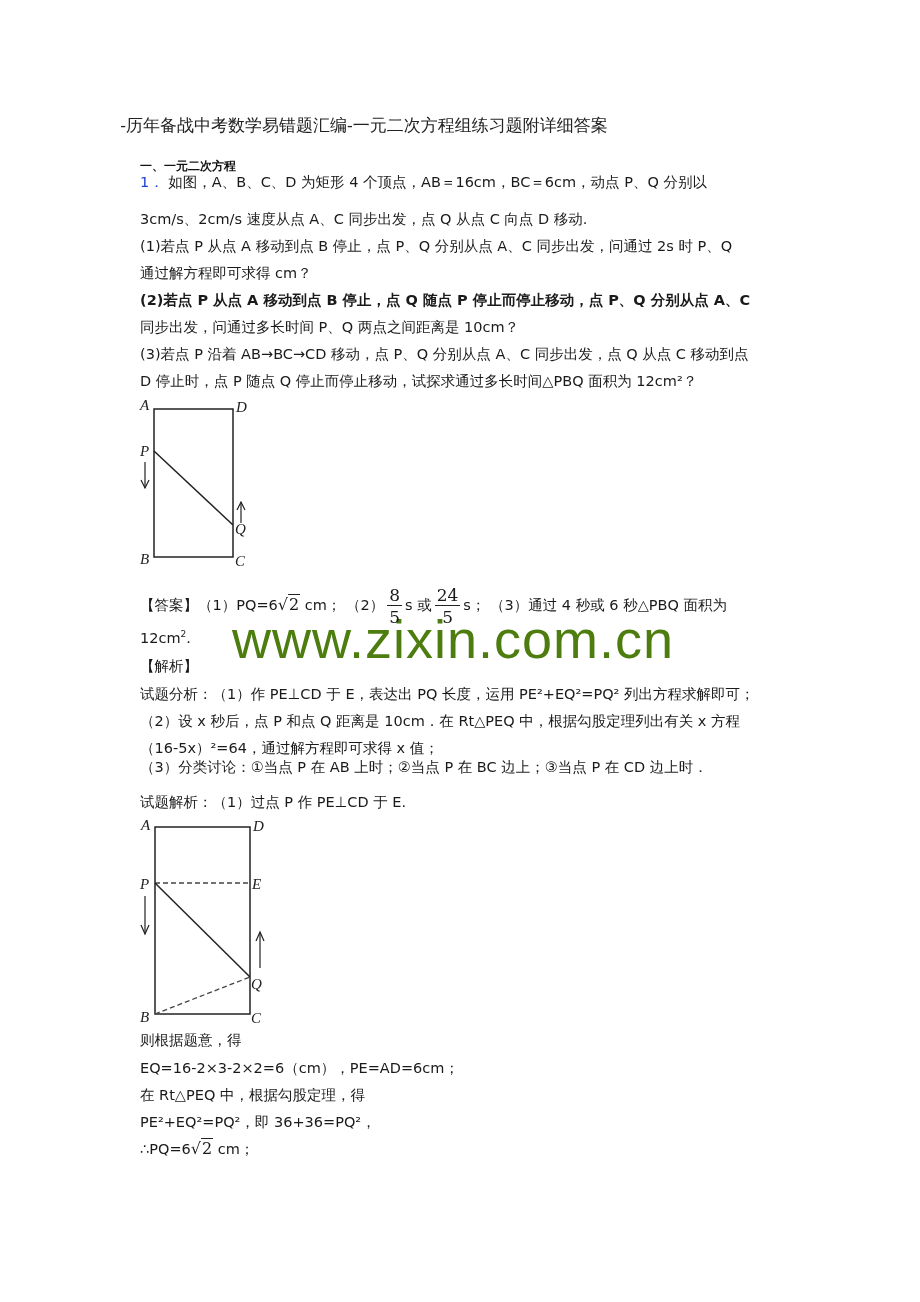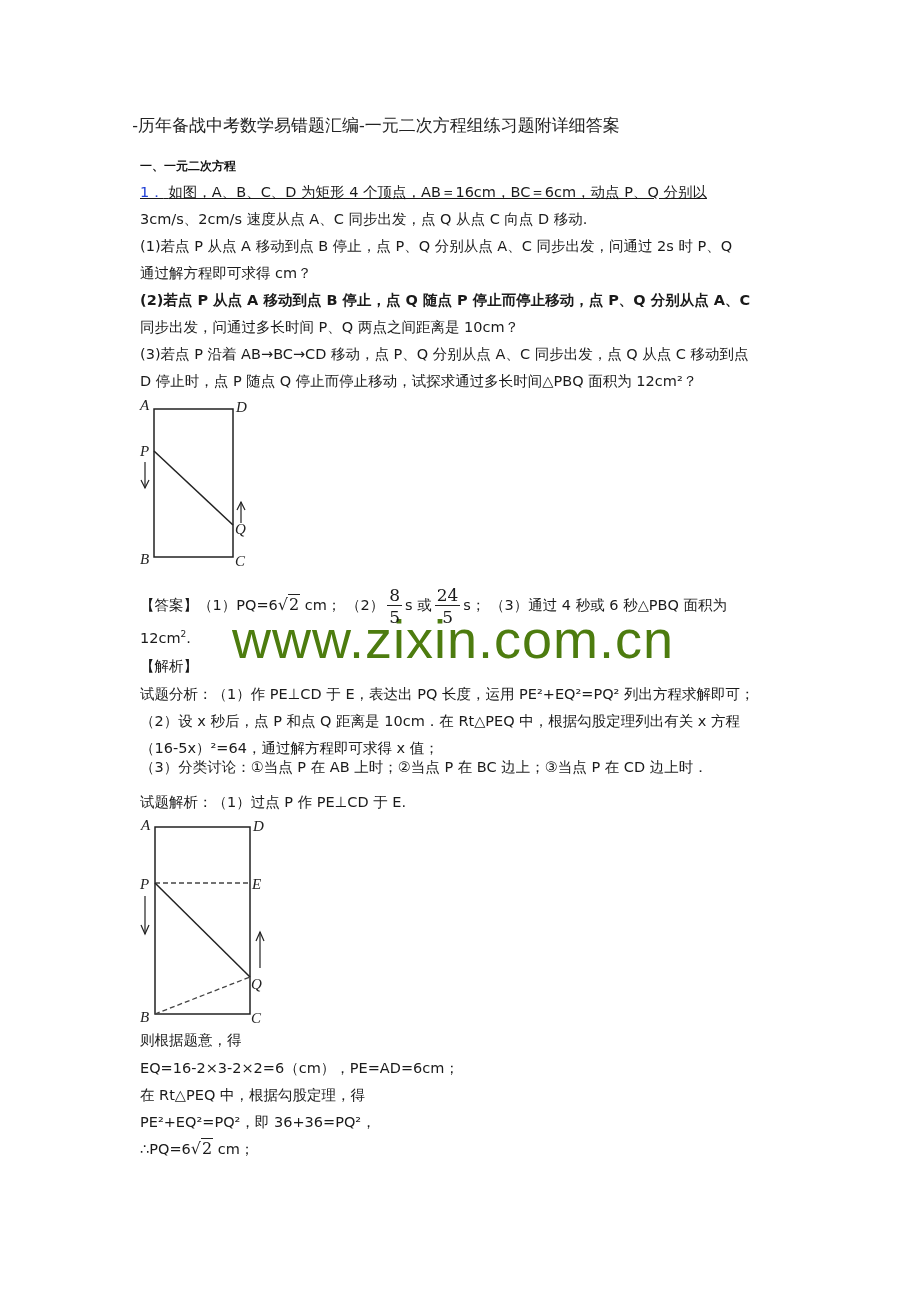--- a/index.html
+++ b/index.html
@@ -1,20 +1,20 @@
 <!DOCTYPE html>
 <html><head>
   <meta charset="utf-8">
   <style>
     html, body { margin: 0; padding: 0; background: #ffffff; }
     body { width: 920px; height: 1302px; position: relative; overflow: hidden;
       font-family: "DejaVu Sans", "Liberation Sans", sans-serif; color: #1a1a1a; }
     .page { position: absolute; left: 0; top: 0; width: 920px; height: 1302px; }
     .title { position: absolute; top: 114px; left: 0; width: 728px; text-align: center;
-      font-family: "DejaVu Serif", "Liberation Serif", serif; font-size: 17px; color: #222; padding-left: 12px; }
+      font-family: "DejaVu Serif", "Liberation Serif", serif; font-size: 17px; color: #222; }
     .section-heading { position: absolute; top: 158px; left: 140px; font-size: 12px; font-weight: bold; color: #111; }
     .line { position: absolute; left: 140px; font-size: 14.5px; line-height: 20px; white-space: nowrap; color: #1a1a1a; }
     .qnum { color: #1f3fd6; }
     sup { font-size: 9px; vertical-align: 6px; line-height: 0; }
     .frac { display: inline-block; vertical-align: middle; text-align: center;
       font-family: "DejaVu Serif", "Liberation Serif", serif; font-size: 17px; margin: 0 3px; }
     .frac .num { display: block; border-bottom: 1px solid #222; padding: 0 2px; line-height: 20px; }
     .frac .den { display: block; line-height: 22px; }
     .sqrt { font-family: "DejaVu Serif", "Liberation Serif", serif; font-size: 16px; }
     .sqrt .rad { border-top: 1px solid #222; padding: 0 1px; }
@@ -28,21 +28,21 @@
 <body>
 
 <div class="page">
 
   <div class="watermark">www.zixin.com.cn</div>
 
   <div class="content">
     <div class="title">-历年备战中考数学易错题汇编-一元二次方程组练习题附详细答案</div>
     <div class="section-heading">一、一元二次方程</div>
 
-    <div class="line" style="top:182px;text-decoration:underline;">
+    <div class="line" style="top:172px;">
       <span class="qnum">1．</span>
       <span>如图，A、B、C、D 为矩形 4 个顶点，AB＝16cm，BC＝6cm，动点 P、Q 分别以</span>
     </div>
     <div class="line" style="top:209px;">3cm/s、2cm/s 速度从点 A、C 同步出发，点 Q 从点 C 向点 D 移动.</div>
     <div class="line" style="top:236px;">(1)若点 P 从点 A 移动到点 B 停止，点 P、Q 分别从点 A、C 同步出发，问通过 2s 时 P、Q</div>
     <div class="line" style="top:263px;">通过解方程即可求得 cm？</div>
     <div class="line" style="top:290px;font-weight:bold;">(2)若点 P 从点 A 移动到点 B 停止，点 Q 随点 P 停止而停止移动，点 P、Q 分别从点 A、C</div>
     <div class="line" style="top:317px;text-align:right;">同步出发，问通过多长时间 P、Q 两点之间距离是 10cm？</div>
     <div class="line" style="top:344px;">(3)若点 P 沿着 AB→BC→CD 移动，点 P、Q 分别从点 A、C 同步出发，点 Q 从点 C 移动到点</div>
     <div class="line" style="top:371px;">D 停止时，点 P 随点 Q 停止而停止移动，试探求通过多长时间△PBQ 面积为 12cm²？</div>

